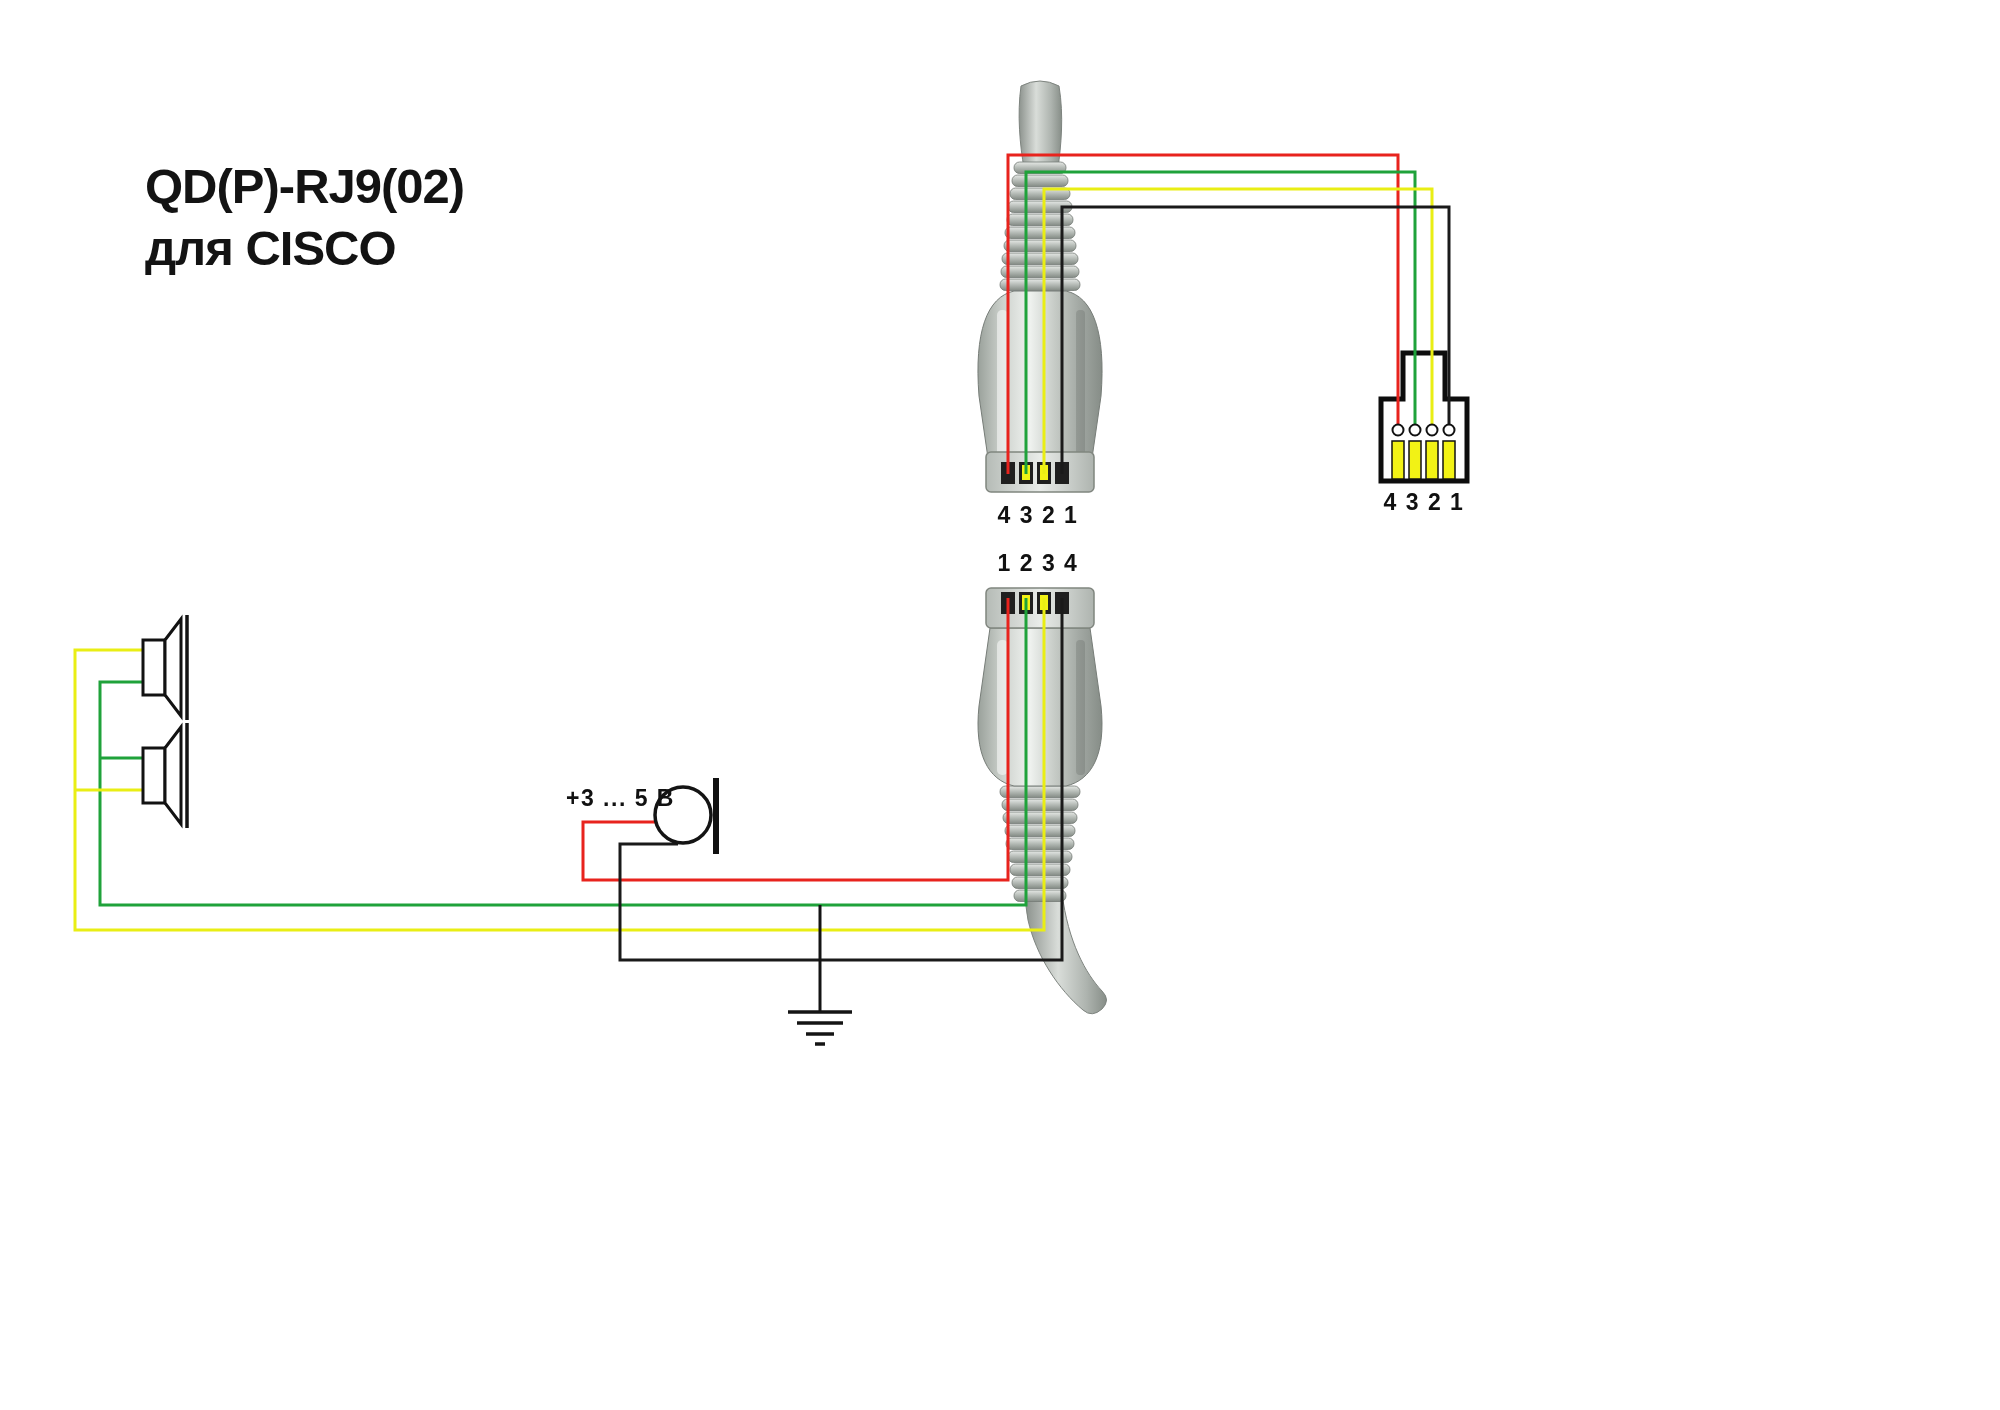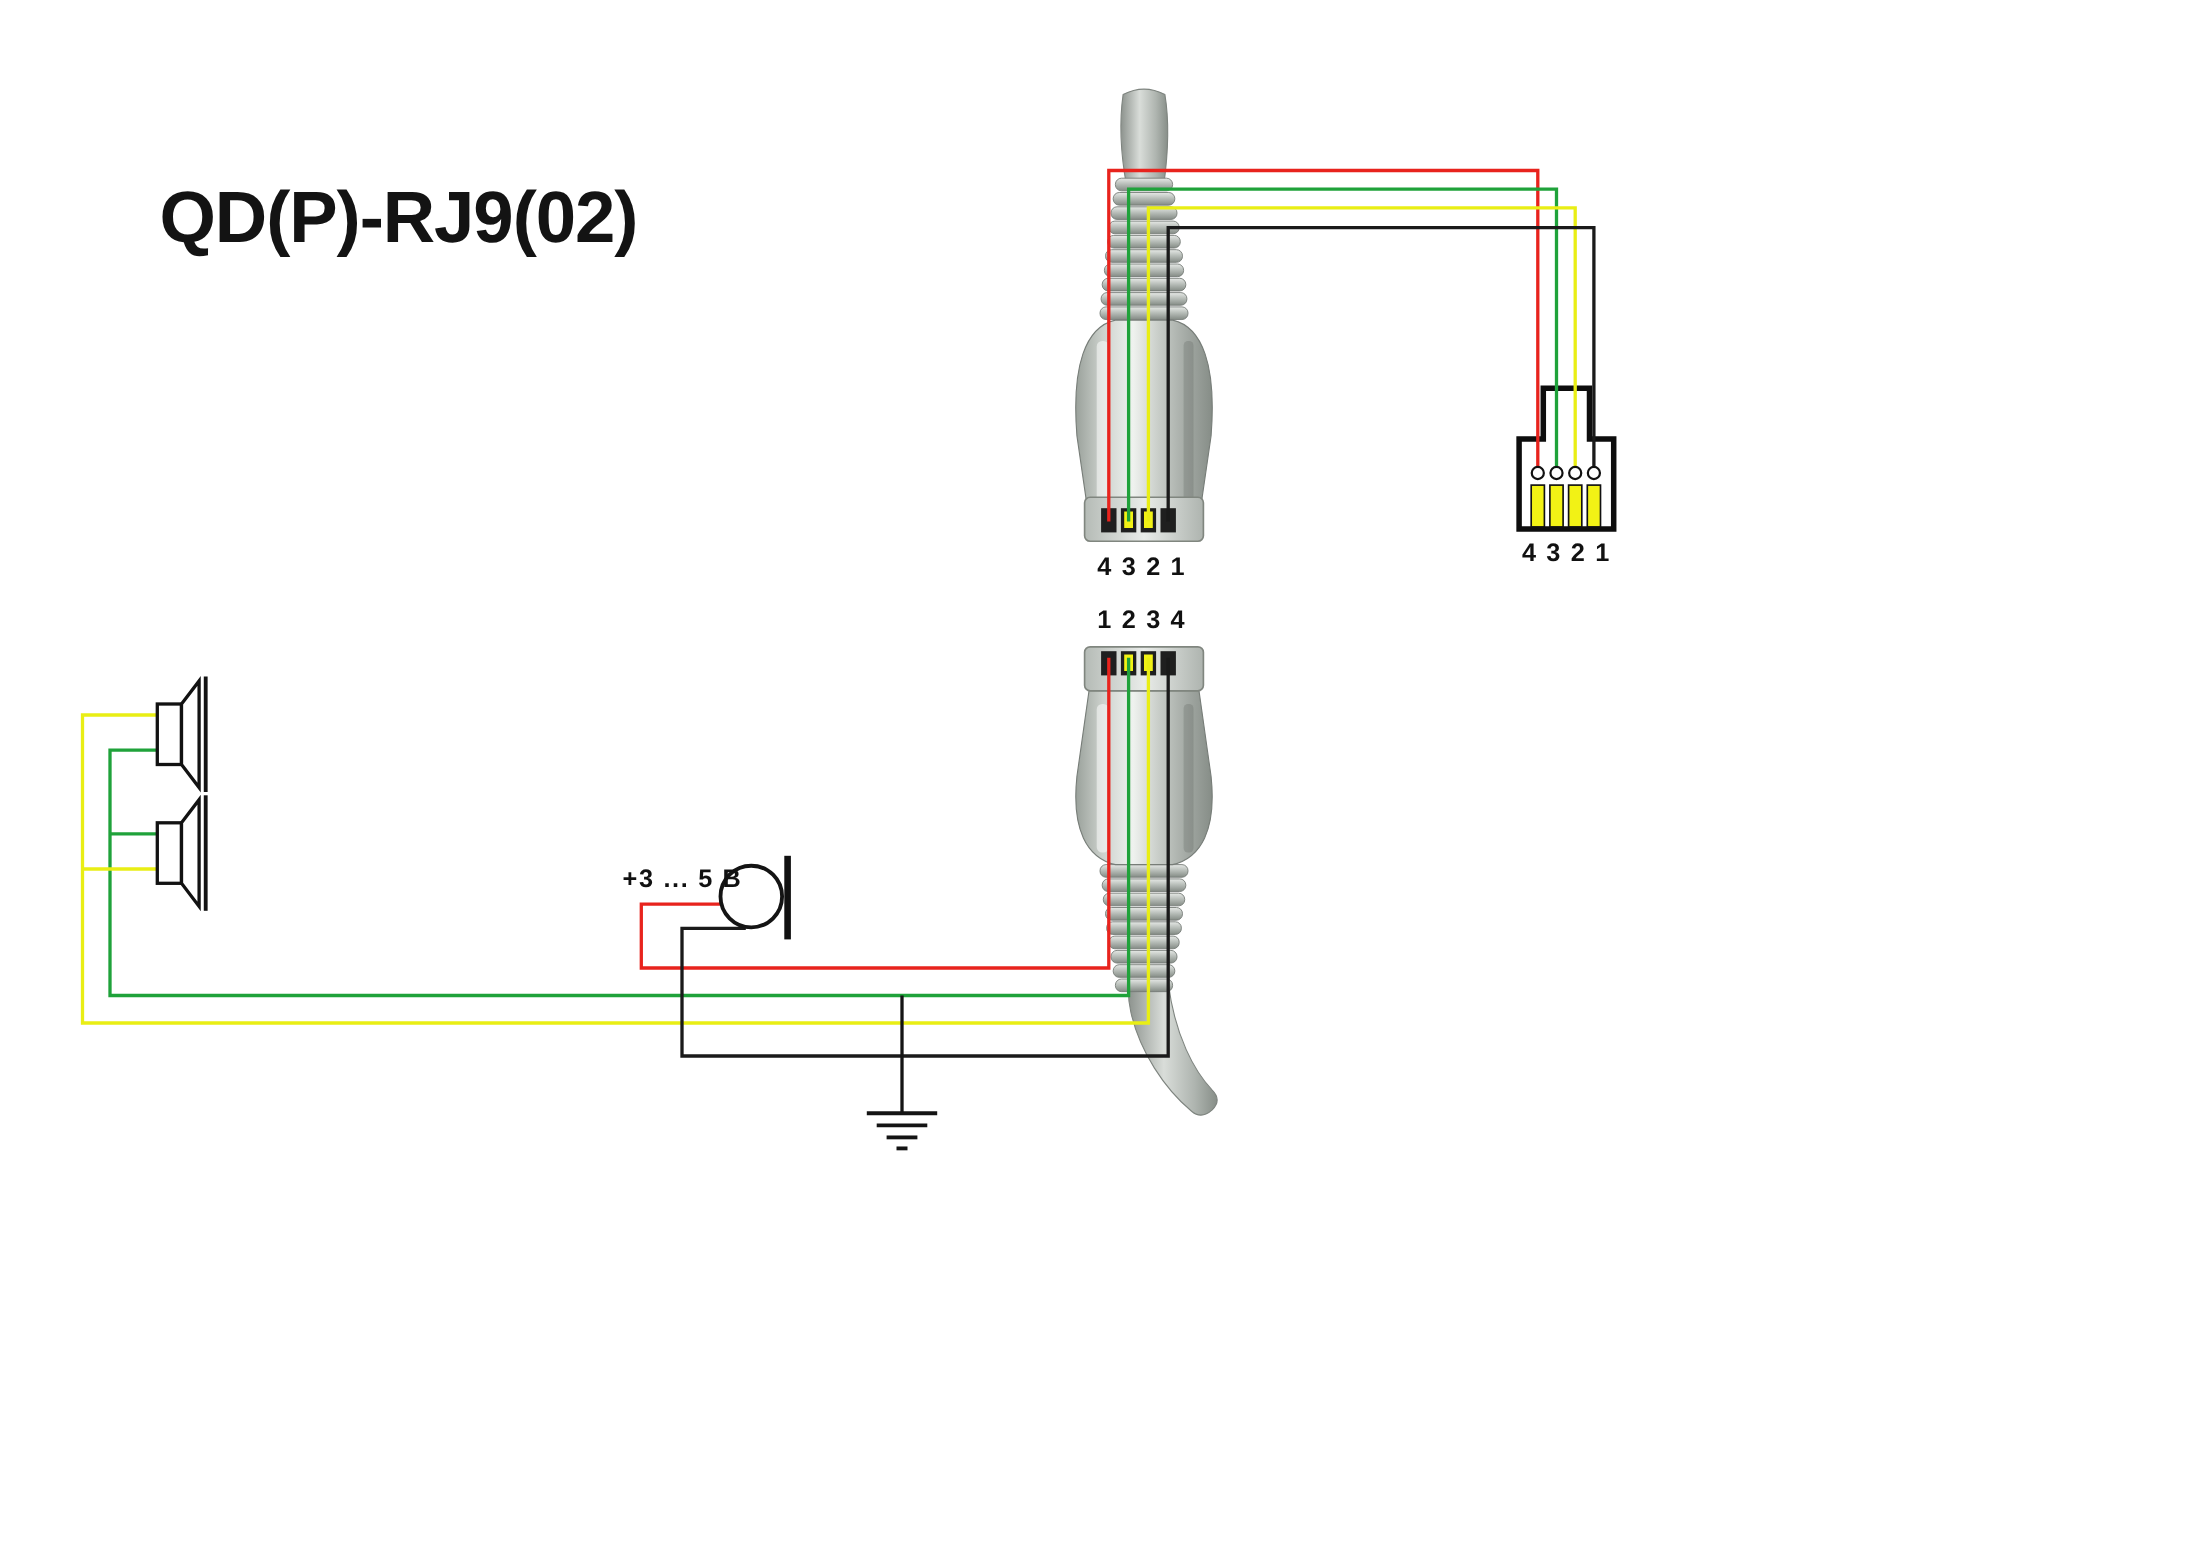--- a/index.html
+++ b/index.html
@@ -1,30 +1,31 @@
 <!DOCTYPE html>
 <html><head>
 <meta charset="utf-8">
 <style>
   html,body{margin:0;padding:0;background:#fff;}
   body{width:2000px;height:1410px;position:relative;overflow:hidden;
        font-family:"Liberation Sans",sans-serif;}
   .stage{position:absolute;left:0;top:0;}
-  .title{position:absolute;left:145px;top:156px;font-weight:700;font-size:66px;
+  .title{position:absolute;left:145px;top:156px;font-weight:700;font-size:49px;
          line-height:1.26;letter-spacing:-1px;color:#131313;}
   .rib{fill:url(#gRib);stroke:#757b76;stroke-width:.8;}
   .wire{fill:none;stroke-width:3;stroke-linejoin:miter;}
   .sym{fill:#fff;stroke:#121212;stroke-width:3;}
   .lbl{font:700 23px "Liberation Sans",sans-serif;fill:#111;letter-spacing:1.5px;}
 </style>
 </head>
 <body>
 
 <div class="title">
   <div>QD(P)-RJ9(02)</div>
+  <div>для CISCO</div>
 </div>
 
 <svg class="stage" width="2000" height="1410" viewBox="0 0 2000 1410">
   <defs>
     <linearGradient id="gBody" x1="0" y1="0" x2="1" y2="0">
       <stop offset="0" stop-color="#9aa19b"></stop>
         <stop offset="0.2" stop-color="#cdd2cd"></stop>
       <stop offset="0.42" stop-color="#eff2ef"></stop>
         <stop offset="0.62" stop-color="#c6cbc6"></stop>
       <stop offset="0.82" stop-color="#a2a8a3"></stop>

